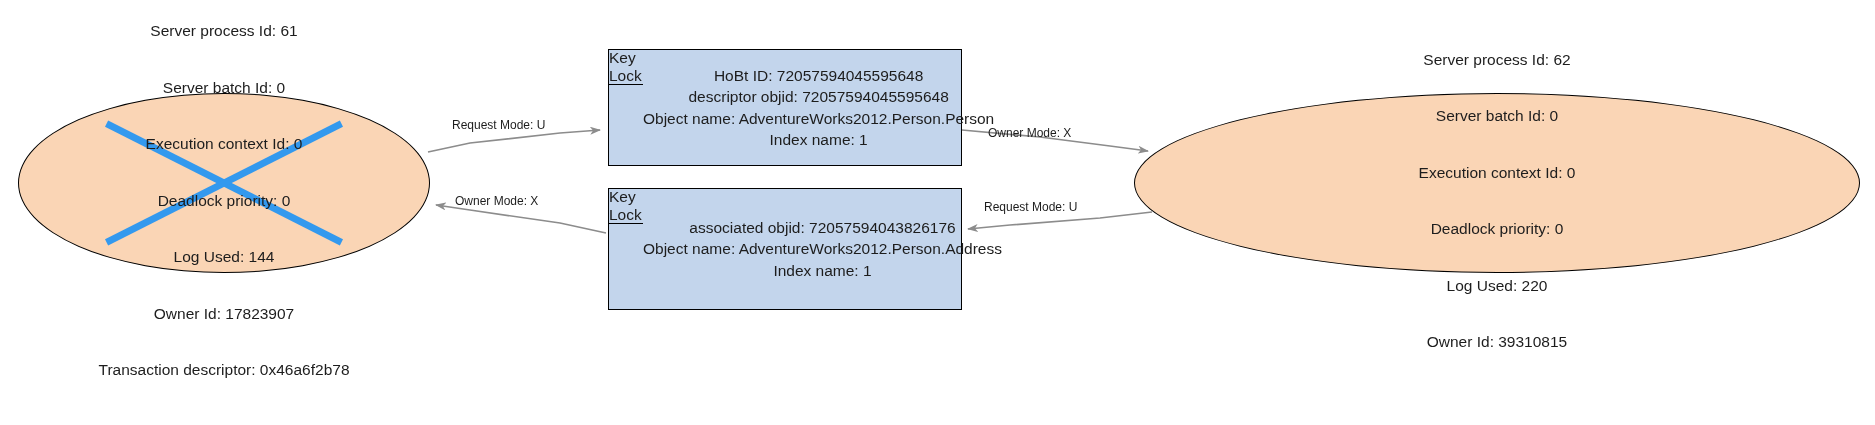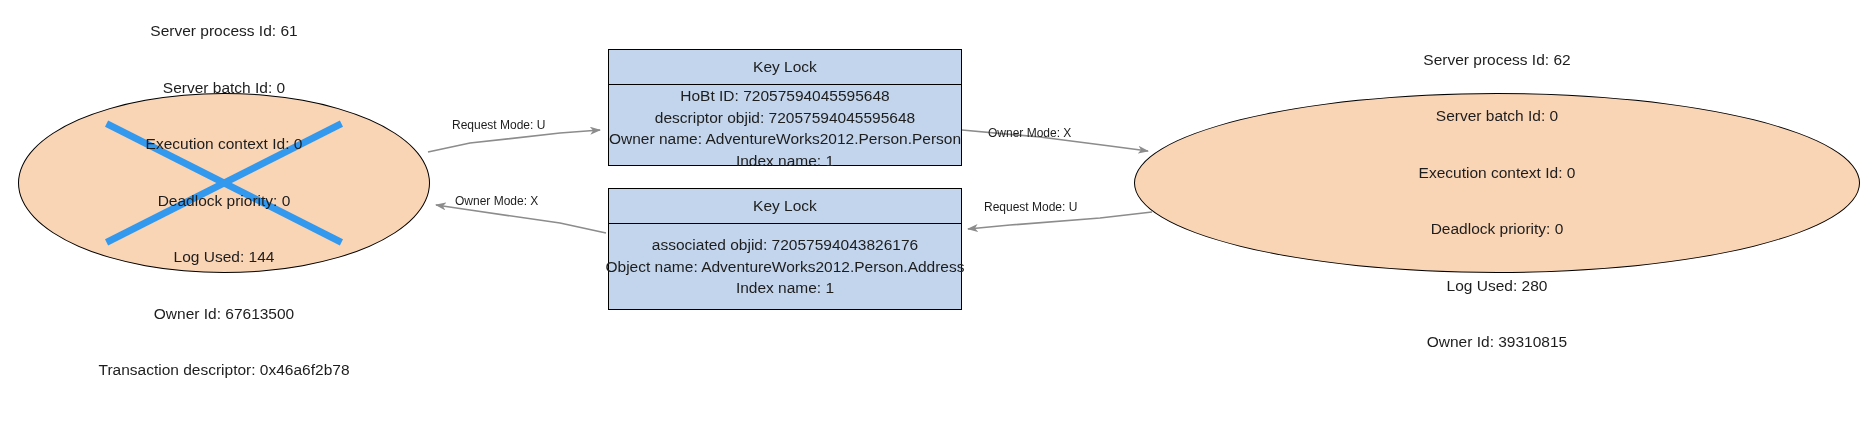--- a/index.html
+++ b/index.html
@@ -34,21 +34,21 @@
     position:absolute;left:0;top:0;width:100%;height:100%;
     z-index:2;pointer-events:none;overflow:visible;
   }
 
   
   .resource-node{
     position:absolute;
     background:#c3d5ec;
     border:1.6px solid #000000;
     box-sizing:border-box;
-    display:flex;flex-direction:column;
+    display:flex;flex-direction:row;
   }
   .resource-title{
     height:34px;flex:0 0 34px;
     border-bottom:1.6px solid #000000;
     display:flex;align-items:center;justify-content:center;
     font-size:15.5px;color:#1d1d1d;
   }
   .resource-body{
     flex:1 1 auto;
     display:flex;flex-direction:column;align-items:center;justify-content:center;
@@ -86,42 +86,42 @@
     <svg class="victim-cross" viewBox="0 0 412 180" preserveAspectRatio="none">
       <line x1="88" y1="30" x2="324" y2="150" stroke="#3399ee" stroke-width="7"></line>
       <line x1="324" y1="30" x2="88" y2="150" stroke="#3399ee" stroke-width="7"></line>
     </svg>
     <div class="process-text">
       <span class="line">Server process Id: 61</span>
       <span class="line">Server batch Id: 0</span>
       <span class="line">Execution context Id: 0</span>
       <span class="line">Deadlock priority: 0</span>
       <span class="line">Log Used: 144</span>
-      <span class="line">Owner Id: 67613500</span>
+      <span class="line">Owner Id: 17823907</span>
       <span class="line">Transaction descriptor: 0x46a6f2b78</span>
     </div>
   </div>
 
   <div class="process-node" id="process-right" style="left:1134px;top:93px;width:726px;height:180px;">
     <div class="process-text">
       <span class="line">Server process Id: 62</span>
       <span class="line">Server batch Id: 0</span>
       <span class="line">Execution context Id: 0</span>
       <span class="line">Deadlock priority: 0</span>
-      <span class="line">Log Used: 280</span>
+      <span class="line">Log Used: 220</span>
       <span class="line">Owner Id: 39310815</span>
     </div>
   </div>
 
   <div class="resource-node" id="keylock-top" style="left:608px;top:49px;width:354px;height:117px;">
     <div class="resource-title">Key Lock</div>
     <div class="resource-body">
       <span class="line">HoBt ID: 72057594045595648</span>
       <span class="line">descriptor objid: 72057594045595648</span>
-      <span class="line">Owner name: AdventureWorks2012.Person.Person</span>
+      <span class="line">Object name: AdventureWorks2012.Person.Person</span>
       <span class="line">Index name: 1</span>
     </div>
   </div>
 
   <div class="resource-node" id="keylock-bottom" style="left:608px;top:188px;width:354px;height:122px;">
     <div class="resource-title">Key Lock</div>
     <div class="resource-body">
       <span class="line">associated objid: 72057594043826176</span>
       <span class="line">Object name: AdventureWorks2012.Person.Address</span>
       <span class="line">Index name: 1</span>

